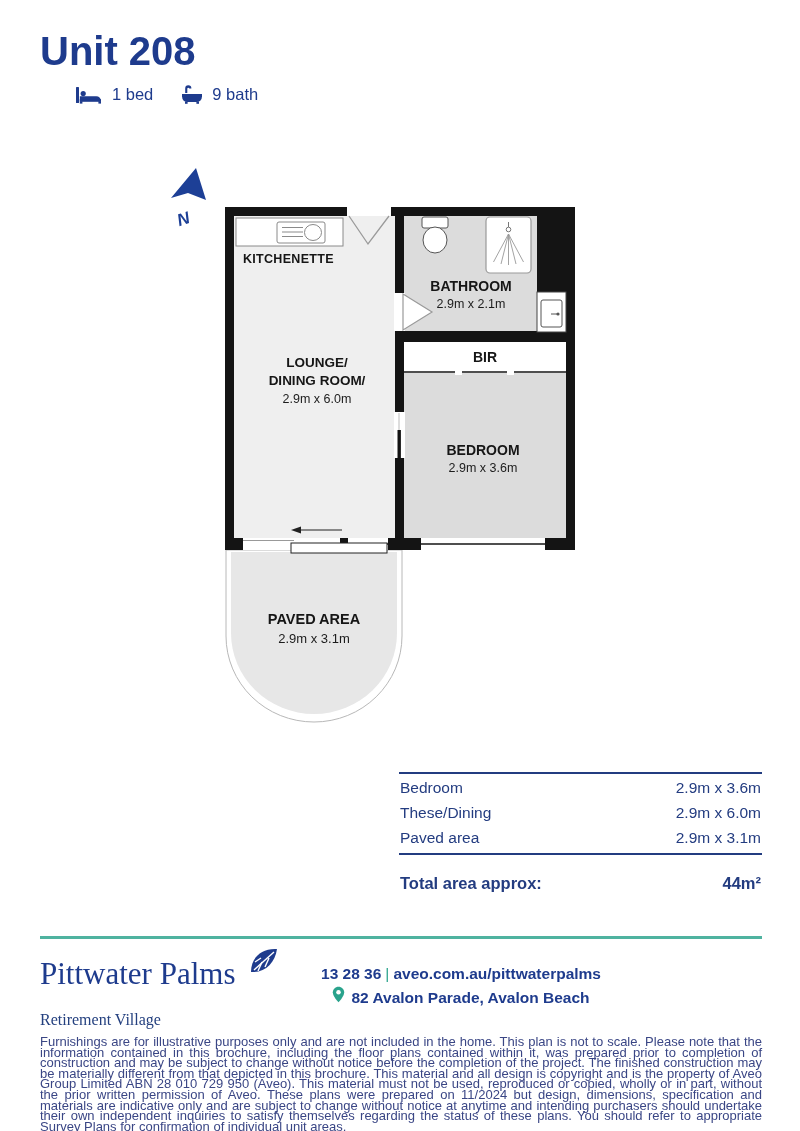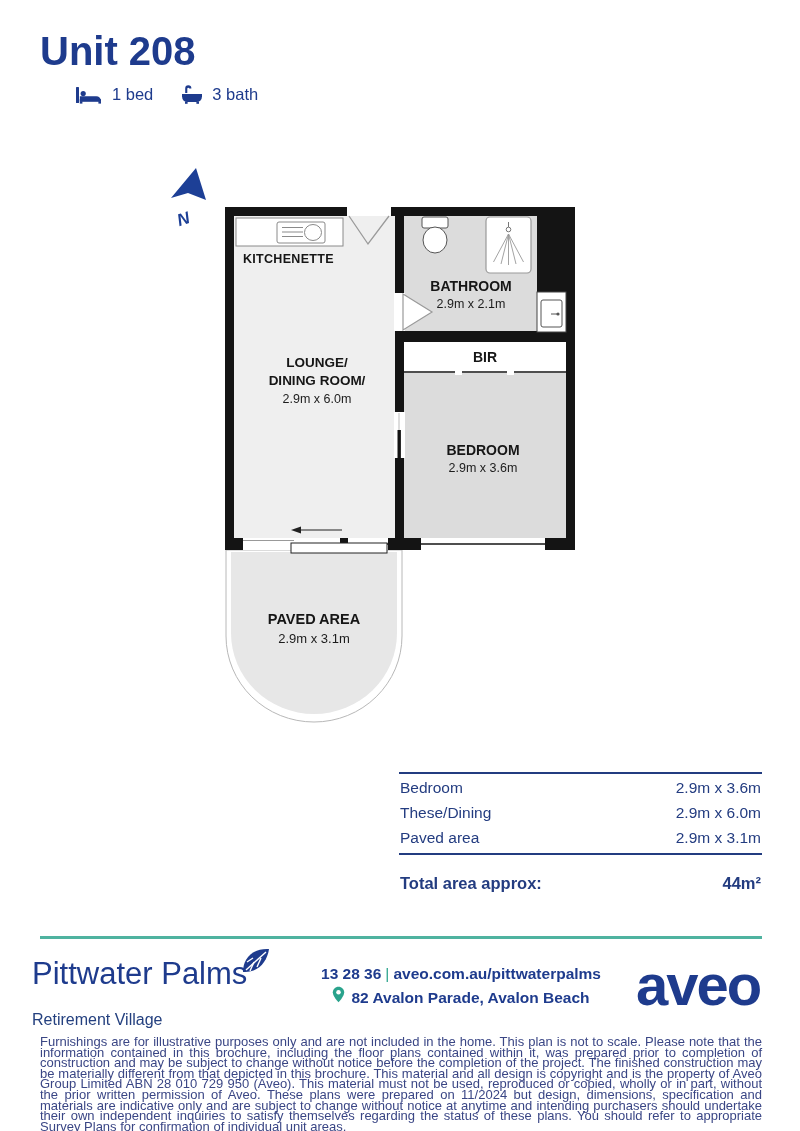--- a/index.html
+++ b/index.html
@@ -20,21 +20,21 @@
 
   .area-table{position:absolute;left:399px;top:772px;width:363px;color:#233c80;}
   .area-table .rule{height:2px;background:#233c80;}
   .area-table .rule.mid{margin-top:4px;}
   .arow{display:flex;justify-content:space-between;align-items:baseline;
         font-size:15.5px;padding:5px 1px 2px 1px;}
   .arow.total{font-weight:bold;font-size:16.5px;padding-top:19px;}
 
   .footer-rule{position:absolute;left:40px;top:936px;width:722px;height:3px;background:#4fb3a0;}
 
-  .brand{position:absolute;left:32px;top:957px;color:#1e3b8d;}
+  .brand{position:absolute;left:40px;top:957px;color:#1e3b8d;font-family:Liberation Serif, serif;}
   .brand-name{font-size:31px;line-height:34px;}
   .brand-sub{font-size:16px;line-height:20px;margin-top:19px;color:#24407f;}
   .brand-leaf{position:absolute;left:208px;top:-12px;}
 
   .contact{position:absolute;left:318px;top:963px;width:286px;text-align:center;
         color:#1e3b8d;font-weight:bold;font-size:15.5px;line-height:21px;}
   .contact .sep{color:#2aa38c;font-weight:normal;padding:0 4px;}
   .contact .addr{display:flex;align-items:center;justify-content:center;gap:6px;margin-top:2px;}
 
   .aveo-logo{position:absolute;left:636px;top:956px;font-size:58px;line-height:58px;
@@ -66,21 +66,21 @@
     </div>
     <div class="feature">
       <span>
         <svg width="22" height="20" viewBox="0 0 22 20">
           <path d="M4.2 9 V4.4 a3.1 3.1 0 0 1 6.2 0 h-2.1 a1.1 1.1 0 0 0 -2 0 V9 z" fill="#1e3b8d"></path>
           <path d="M1 10 h20 v2.6 a5.4 5.4 0 0 1 -5.4 5.4 h-9.2 A5.4 5.4 0 0 1 1 12.6 z" fill="#1e3b8d"></path>
           <rect x="4" y="17.6" width="2.6" height="2.2" fill="#1e3b8d"></rect>
           <rect x="15.4" y="17.6" width="2.6" height="2.2" fill="#1e3b8d"></rect>
         </svg>
       </span>
-      <span>3 bath</span>
+      <span>9 bath</span>
     </div>
   </div>
 
   <svg class="plan-svg" viewBox="150 150 440 580">
 
     <g>
       <polygon points="171,198 196,168 206,200 188,193" fill="#1d3f96"></polygon>
       <text x="176" y="224" transform="rotate(-18 185 215)" font-size="17" font-style="italic" font-weight="bold" fill="#1d3f96">N</text>
     </g>
 
@@ -238,17 +238,16 @@
       <span>
         <svg width="13" height="17" viewBox="0 0 24 31">
           <path d="M12 1 C6 1 1.5 5.6 1.5 11.4 C1.5 19.4 12 30 12 30 s10.5 -10.6 10.5 -18.6 C22.5 5.6 18 1 12 1 z" fill="#2aa38c"></path>
           <circle cx="12" cy="11.2" r="4.2" fill="#ffffff"></circle>
         </svg>
       </span>
       <span>82 Avalon Parade, Avalon Beach</span>
     </div>
   </div>
 
-  <div class="aveo-logo">aveo</div>
 
   <div class="disclaimer">Furnishings are for illustrative purposes only and are not included in the home. This plan is not to scale. Please note that the information contained in this brochure, including the floor plans contained within it, was prepared prior to completion of construction and may be subject to change without notice before the completion of the project. The finished construction may be materially different from that depicted in this brochure. This material and all design is copyright and is the property of Aveo Group Limited ABN 28 010 729 950 (Aveo). This material must not be used, reproduced or copied, wholly or in part, without the prior written permission of Aveo. These plans were prepared on 11/2024 but design, dimensions, specification and materials are indicative only and are subject to change without notice at anytime and intending purchasers should undertake their own independent inquiries to satisfy themselves regarding the status of these plans. You should refer to appropriate Survey Plans for confirmation of individual unit areas.</div>
 
 </div>
 
 </body></html>

